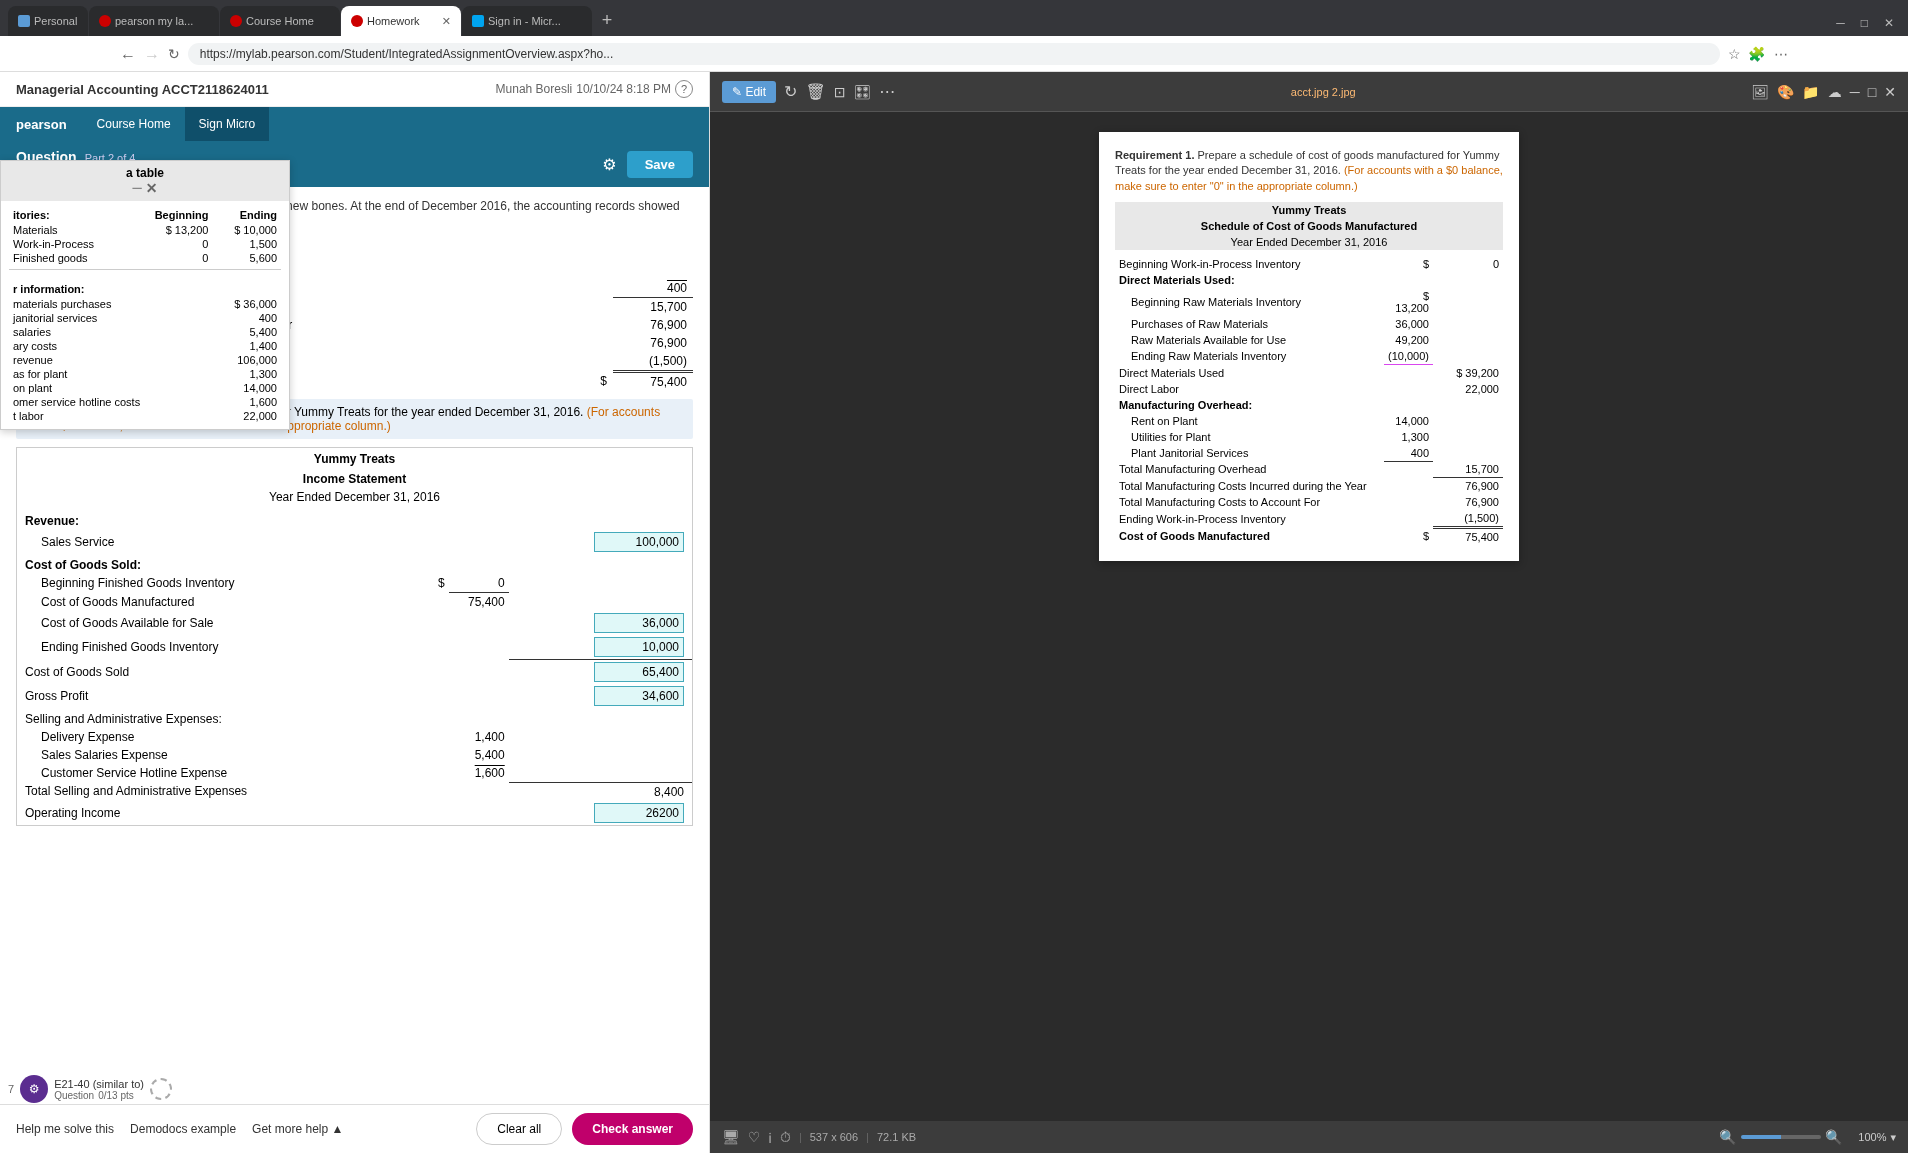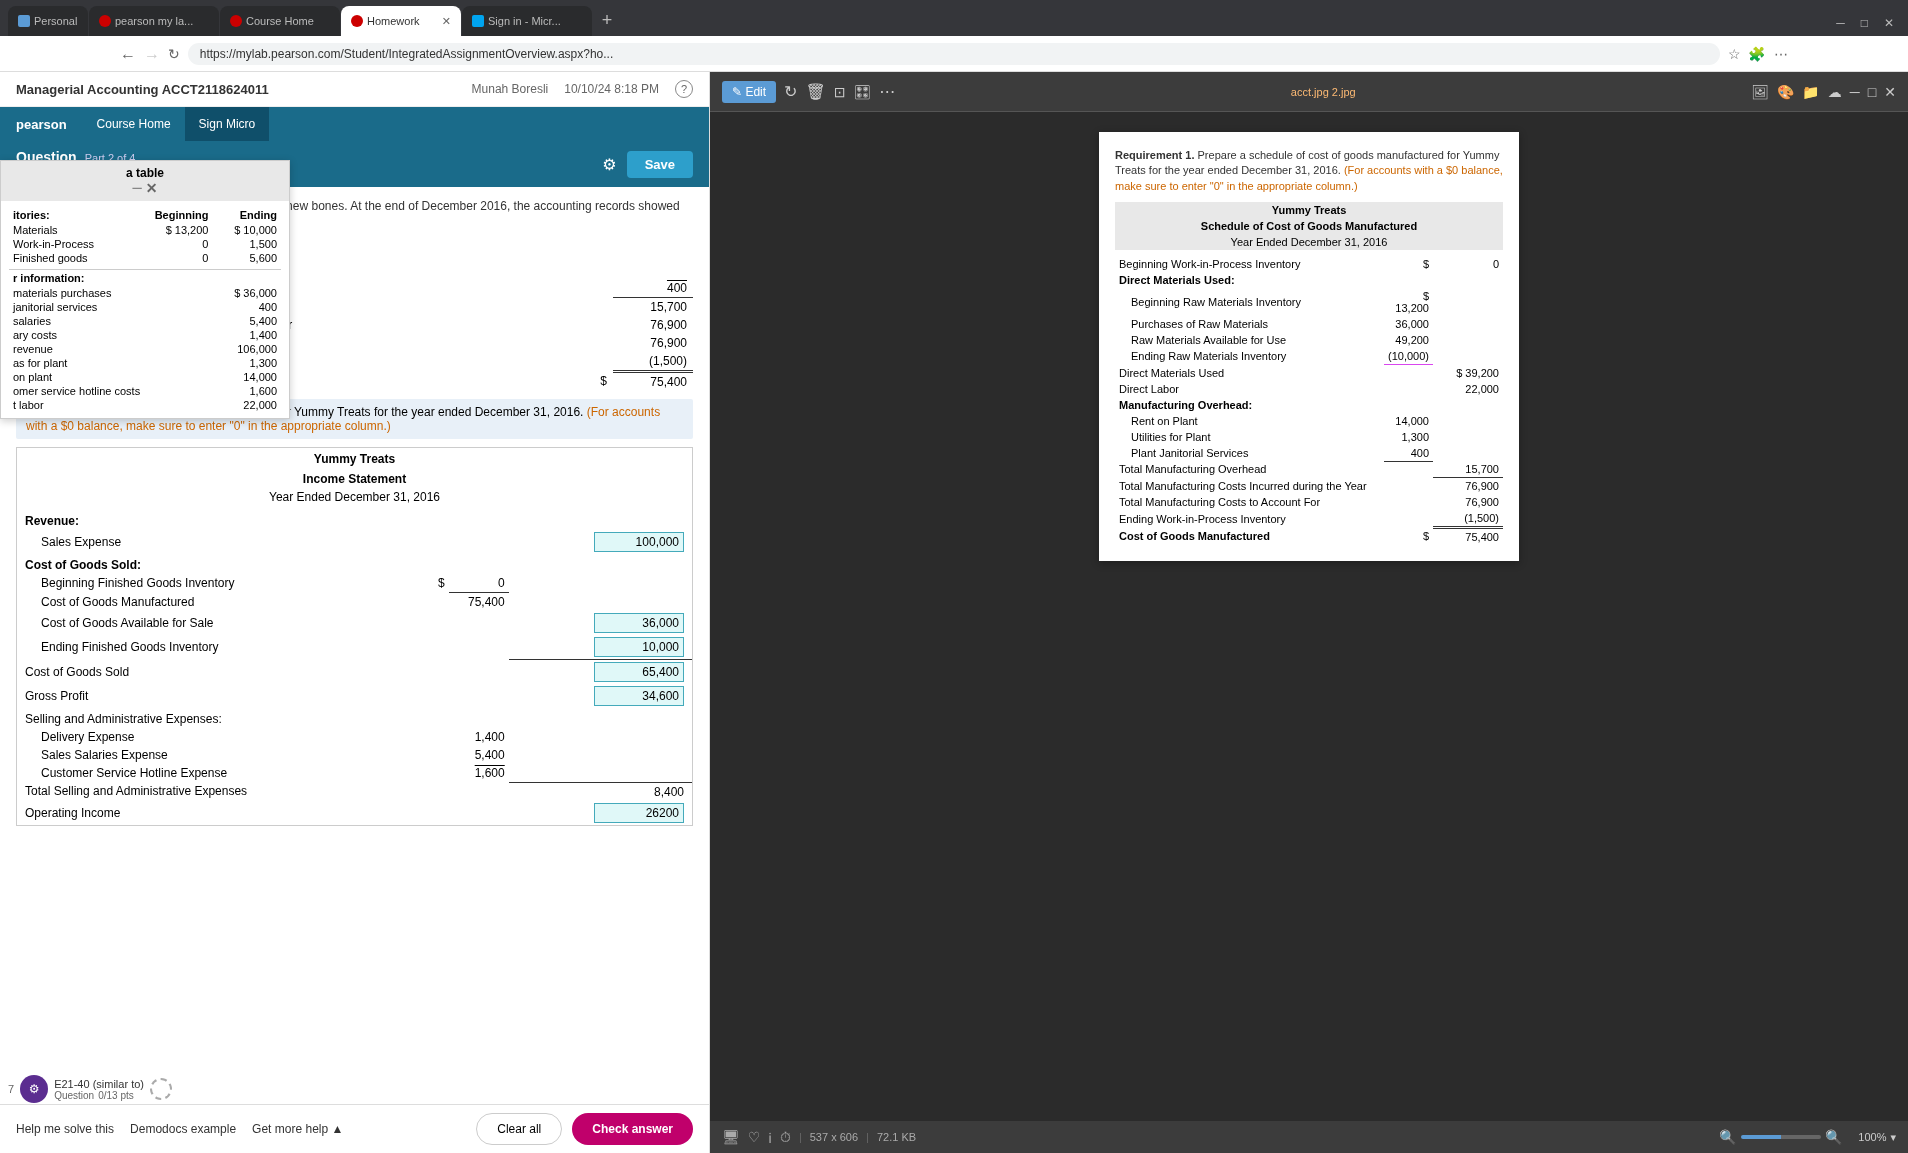--- a/index.html
+++ b/index.html
@@ -51,21 +51,21 @@
     <span style="color:#666;font-size:14px;">⋯</span>
   </div>
 </div>
 
 <div style="display:flex;height:calc(1153px - 72px);">
 
   <div style="width:710px;background:#fff;display:flex;flex-direction:column;border-right:1px solid #ddd;position:relative;">
 
     <div style="background:#fff;padding:8px 16px;border-bottom:1px solid #eee;display:flex;justify-content:space-between;align-items:center;">
       <span style="font-size:13px;font-weight:bold;color:#333;">Managerial Accounting ACCT2118624011</span>
-      <div style="display:flex;align-items:center;gap:16px;text-align:center;">
+      <div style="display:flex;align-items:center;gap:4px;text-align:center;">
         <span style="font-size:12px;color:#666;">Munah Boresli</span>
         <span style="font-size:12px;color:#666;">10/10/24 8:18 PM</span>
         <span style="width:18px;height:18px;border-radius:50%;border:1px solid #888;display:inline-flex;align-items:center;justify-content:center;font-size:11px;cursor:pointer;color:#666;">?</span>
       </div>
     </div>
 
     <div style="background:#1a6b8a;display:flex;align-items:center;height:34px;">
       <span style="color:white;font-size:13px;font-weight:bold;padding:0 16px;">pearson</span>
       <span style="color:white;padding:0 14px;height:34px;display:flex;align-items:center;font-size:12px;cursor:pointer;">Course Home</span>
       <span style="color:white;padding:0 14px;height:34px;display:flex;align-items:center;font-size:12px;cursor:pointer;background:#0f4f6a;">Sign Micro</span>
@@ -154,21 +154,21 @@
         <div style="text-align:center;font-weight:bold;padding:4px;font-size:12px;">Yummy Treats</div>
         <div style="text-align:center;font-weight:bold;padding:2px;font-size:12px;">Income Statement</div>
         <div style="text-align:center;padding:2px;font-size:12px;margin-bottom:6px;">Year Ended December 31, 2016</div>
 
         <table style="width:100%;border-collapse:collapse;font-size:12px;">
           <tbody>
               <tr>
             <td colspan="4" style="padding:2px 8px;font-weight:bold;"><span>Revenue:</span></td>
           </tr>
           <tr>
-            <td style="padding:2px 8px 2px 24px;"><span>Sales Expense</span></td>
+            <td style="padding:2px 8px 2px 24px;"><span>Sales Service</span></td>
             <td></td>
             <td></td>
             <td style="text-align:right;padding:2px 8px;"><input type="text" style="border: 1px solid rgb(68, 170, 187); background: rgb(224, 248, 248); text-align: right; padding: 2px 4px; width: 90px; font-size: 12px;" value="100,000"></td>
           </tr>
           <tr>
             <td colspan="4" style="padding:4px 8px 2px;font-weight:bold;"><span>Cost of Goods Sold:</span></td>
           </tr>
           <tr>
             <td style="padding:2px 8px 2px 24px;"><span>Beginning Finished Goods Inventory</span></td>
             <td style="text-align:right;padding:2px 4px;width:20px;">$</td>
@@ -300,21 +300,21 @@
               <td style="text-align:right;padding:1px 4px;">1,500</td>
             </tr>
             <tr>
               <td style="padding:1px 4px;">Finished goods</td>
               <td style="text-align:right;padding:1px 4px;">0</td>
               <td style="text-align:right;padding:1px 4px;">5,600</td>
             </tr>
           </tbody>
         </table>
 
-        <div style="border-top:1px solid #ccc;margin-top:4px;padding-top:0;">
+        <div style="border-top:1px solid #ccc;margin-top:4px;padding-top:11px;">
           <div style="font-weight:bold;padding:2px 4px;">r information:</div>
           <table style="width:100%;border-collapse:collapse;font-size:11px;">
             <tbody>
                 <tr>
                   <td style="padding:1px 4px;">materials purchases</td>
                   <td style="text-align:right;padding:1px 4px;">$ 36,000</td>
                 </tr>
             <tr>
                   <td style="padding:1px 4px;">janitorial services</td>
                   <td style="text-align:right;padding:1px 4px;">400</td>

